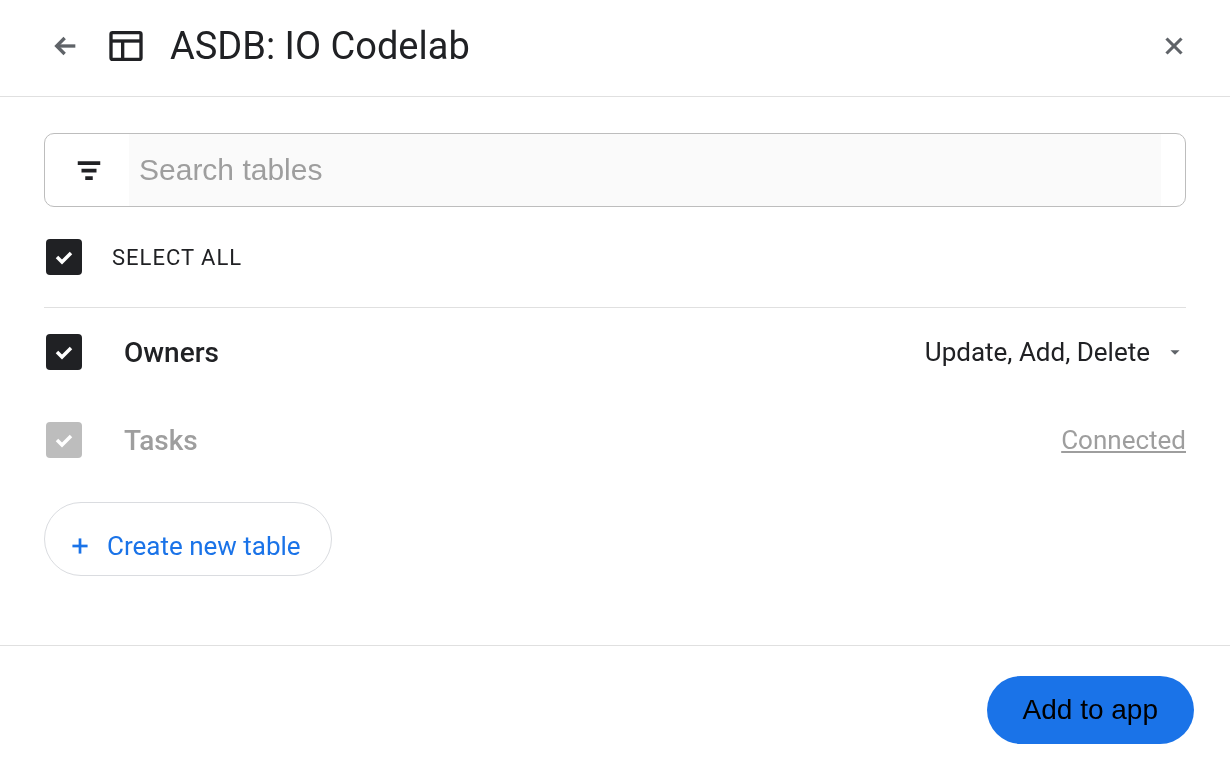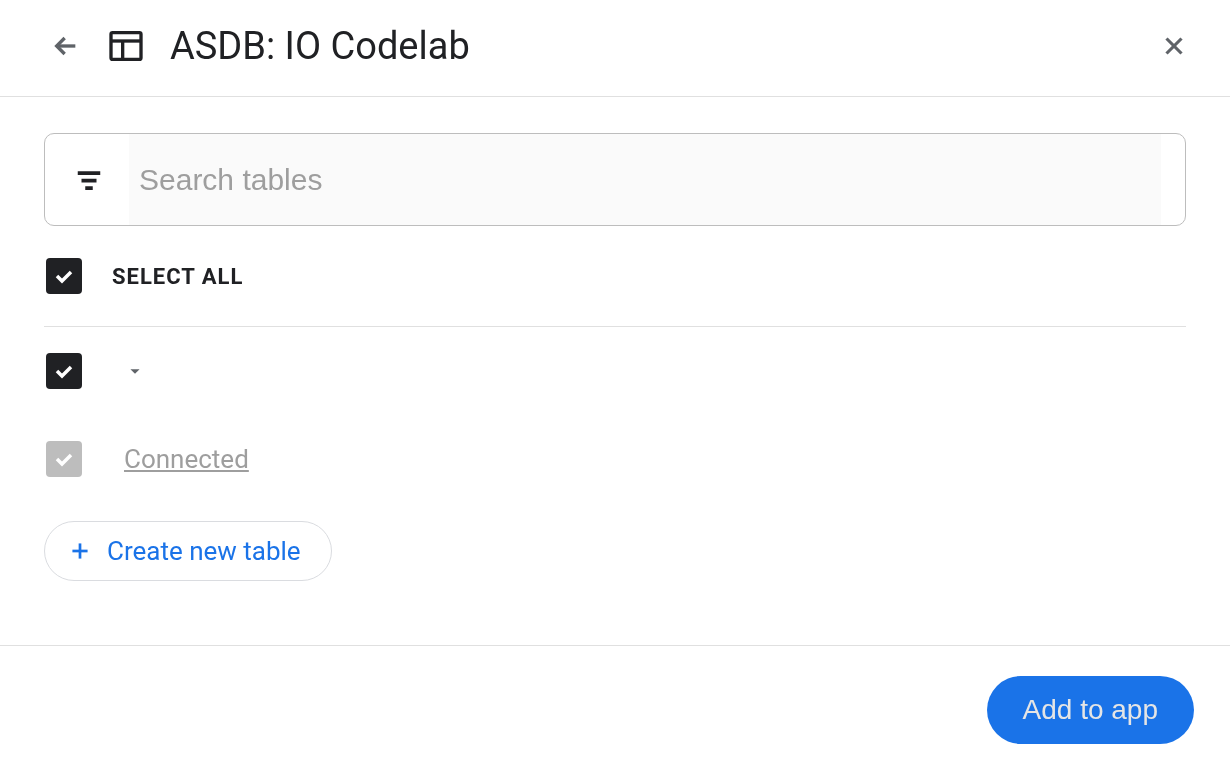--- a/index.html
+++ b/index.html
@@ -42,21 +42,21 @@
     cursor: pointer;
   }
   .content {
     padding: 36px 44px 0 44px;
   }
   .search-wrap {
     display: flex;
     align-items: center;
     border: 1px solid #bdbdbd;
     border-radius: 10px;
-    height: 93px;
+    height: 74px;
     padding: 0 24px;
     background: #fff;
     overflow: hidden;
   }
   .filter-icon {
     width: 40px; height: 40px;
     display: flex; align-items: center; justify-content: center;
     color: #202124;
     margin-right: 20px;
   }
@@ -82,21 +82,21 @@
     border-radius: 4px;
     display: flex; align-items: center; justify-content: center;
     margin-right: 30px;
     flex-shrink: 0;
   }
   .checkbox.dark { background: #202124; }
   .checkbox.light { background: #bdbdbd; }
   .checkbox svg { color: #fff; }
   .select-all-label {
     font-size: 22px;
-    font-weight: 700;
+    font-weight: 400;
     letter-spacing: 1px;
     color: #202124;
   }
   .table-row {
     display: flex;
     align-items: center;
     padding: 26px 0 26px 2px;
   }
   .table-name {
     font-size: 28px;
@@ -124,41 +124,41 @@
     flex-shrink: 0;
   }
   .create-row {
     padding: 18px 0 0 0;
   }
   .create-btn {
     display: inline-flex;
     align-items: center;
     border: 1px solid #dadce0;
     border-radius: 999px;
-    padding: 14px 30px 14px 22px;
+    padding: 28px 30px 14px 22px;
     cursor: pointer;
     gap: 14px;
   }
   .plus-icon { color: #1a73e8; display:flex; }
   .create-label {
     font-size: 26px;
     color: #1a73e8;
   }
   .footer {
     position: absolute;
     left: 0; right: 0;
     top: 645px;
     border-top: 1px solid #e0e0e0;
     display: flex;
     justify-content: flex-end;
     padding: 30px 36px;
   }
   .add-btn {
     background: #1a73e8;
-    color: #e5e5e5;
+    color: #000000;
     font-size: 28px;
     border-radius: 999px;
     padding: 18px 36px;
     cursor: pointer;
     border: none;
     text-align: right;
   }
 </style>
 </head>
 <body>
@@ -209,37 +209,40 @@
   </div>
 
   <div class="table-row">
     <div class="checkbox-wrap">
       <div class="checkbox dark">
         <svg width="24" height="24" viewBox="0 0 24 24" fill="none" stroke="currentColor" stroke-width="3.5">
             <polyline points="5 12 10 17 19 8"></polyline>
           </svg>
       </div>
     </div>
+    <div class="table-name">Owners</div>
     <div class="perms">
+      <span class="perms-label">Update, Add, Delete</span>
       <span class="dropdown-caret">
         <svg width="22" height="22" viewBox="0 0 24 24" fill="currentColor">
             <path d="M7 10l5 5 5-5z"></path>
           </svg>
       </span>
     </div>
   </div>
 
   <div class="table-row">
     <div class="checkbox-wrap">
       <div class="checkbox light">
         <svg width="24" height="24" viewBox="0 0 24 24" fill="none" stroke="currentColor" stroke-width="3.5">
             <polyline points="5 12 10 17 19 8"></polyline>
           </svg>
       </div>
     </div>
+    <div class="table-name muted">Tasks</div>
     <div class="perms">
       <span class="perms-label muted">Connected</span>
     </div>
   </div>
 
   <div class="create-row">
     <div class="create-btn">
       <span class="plus-icon">
         <svg width="26" height="26" viewBox="0 0 24 24" fill="none" stroke="currentColor" stroke-width="2.5">
             <line x1="12" y1="5" x2="12" y2="19"></line>

